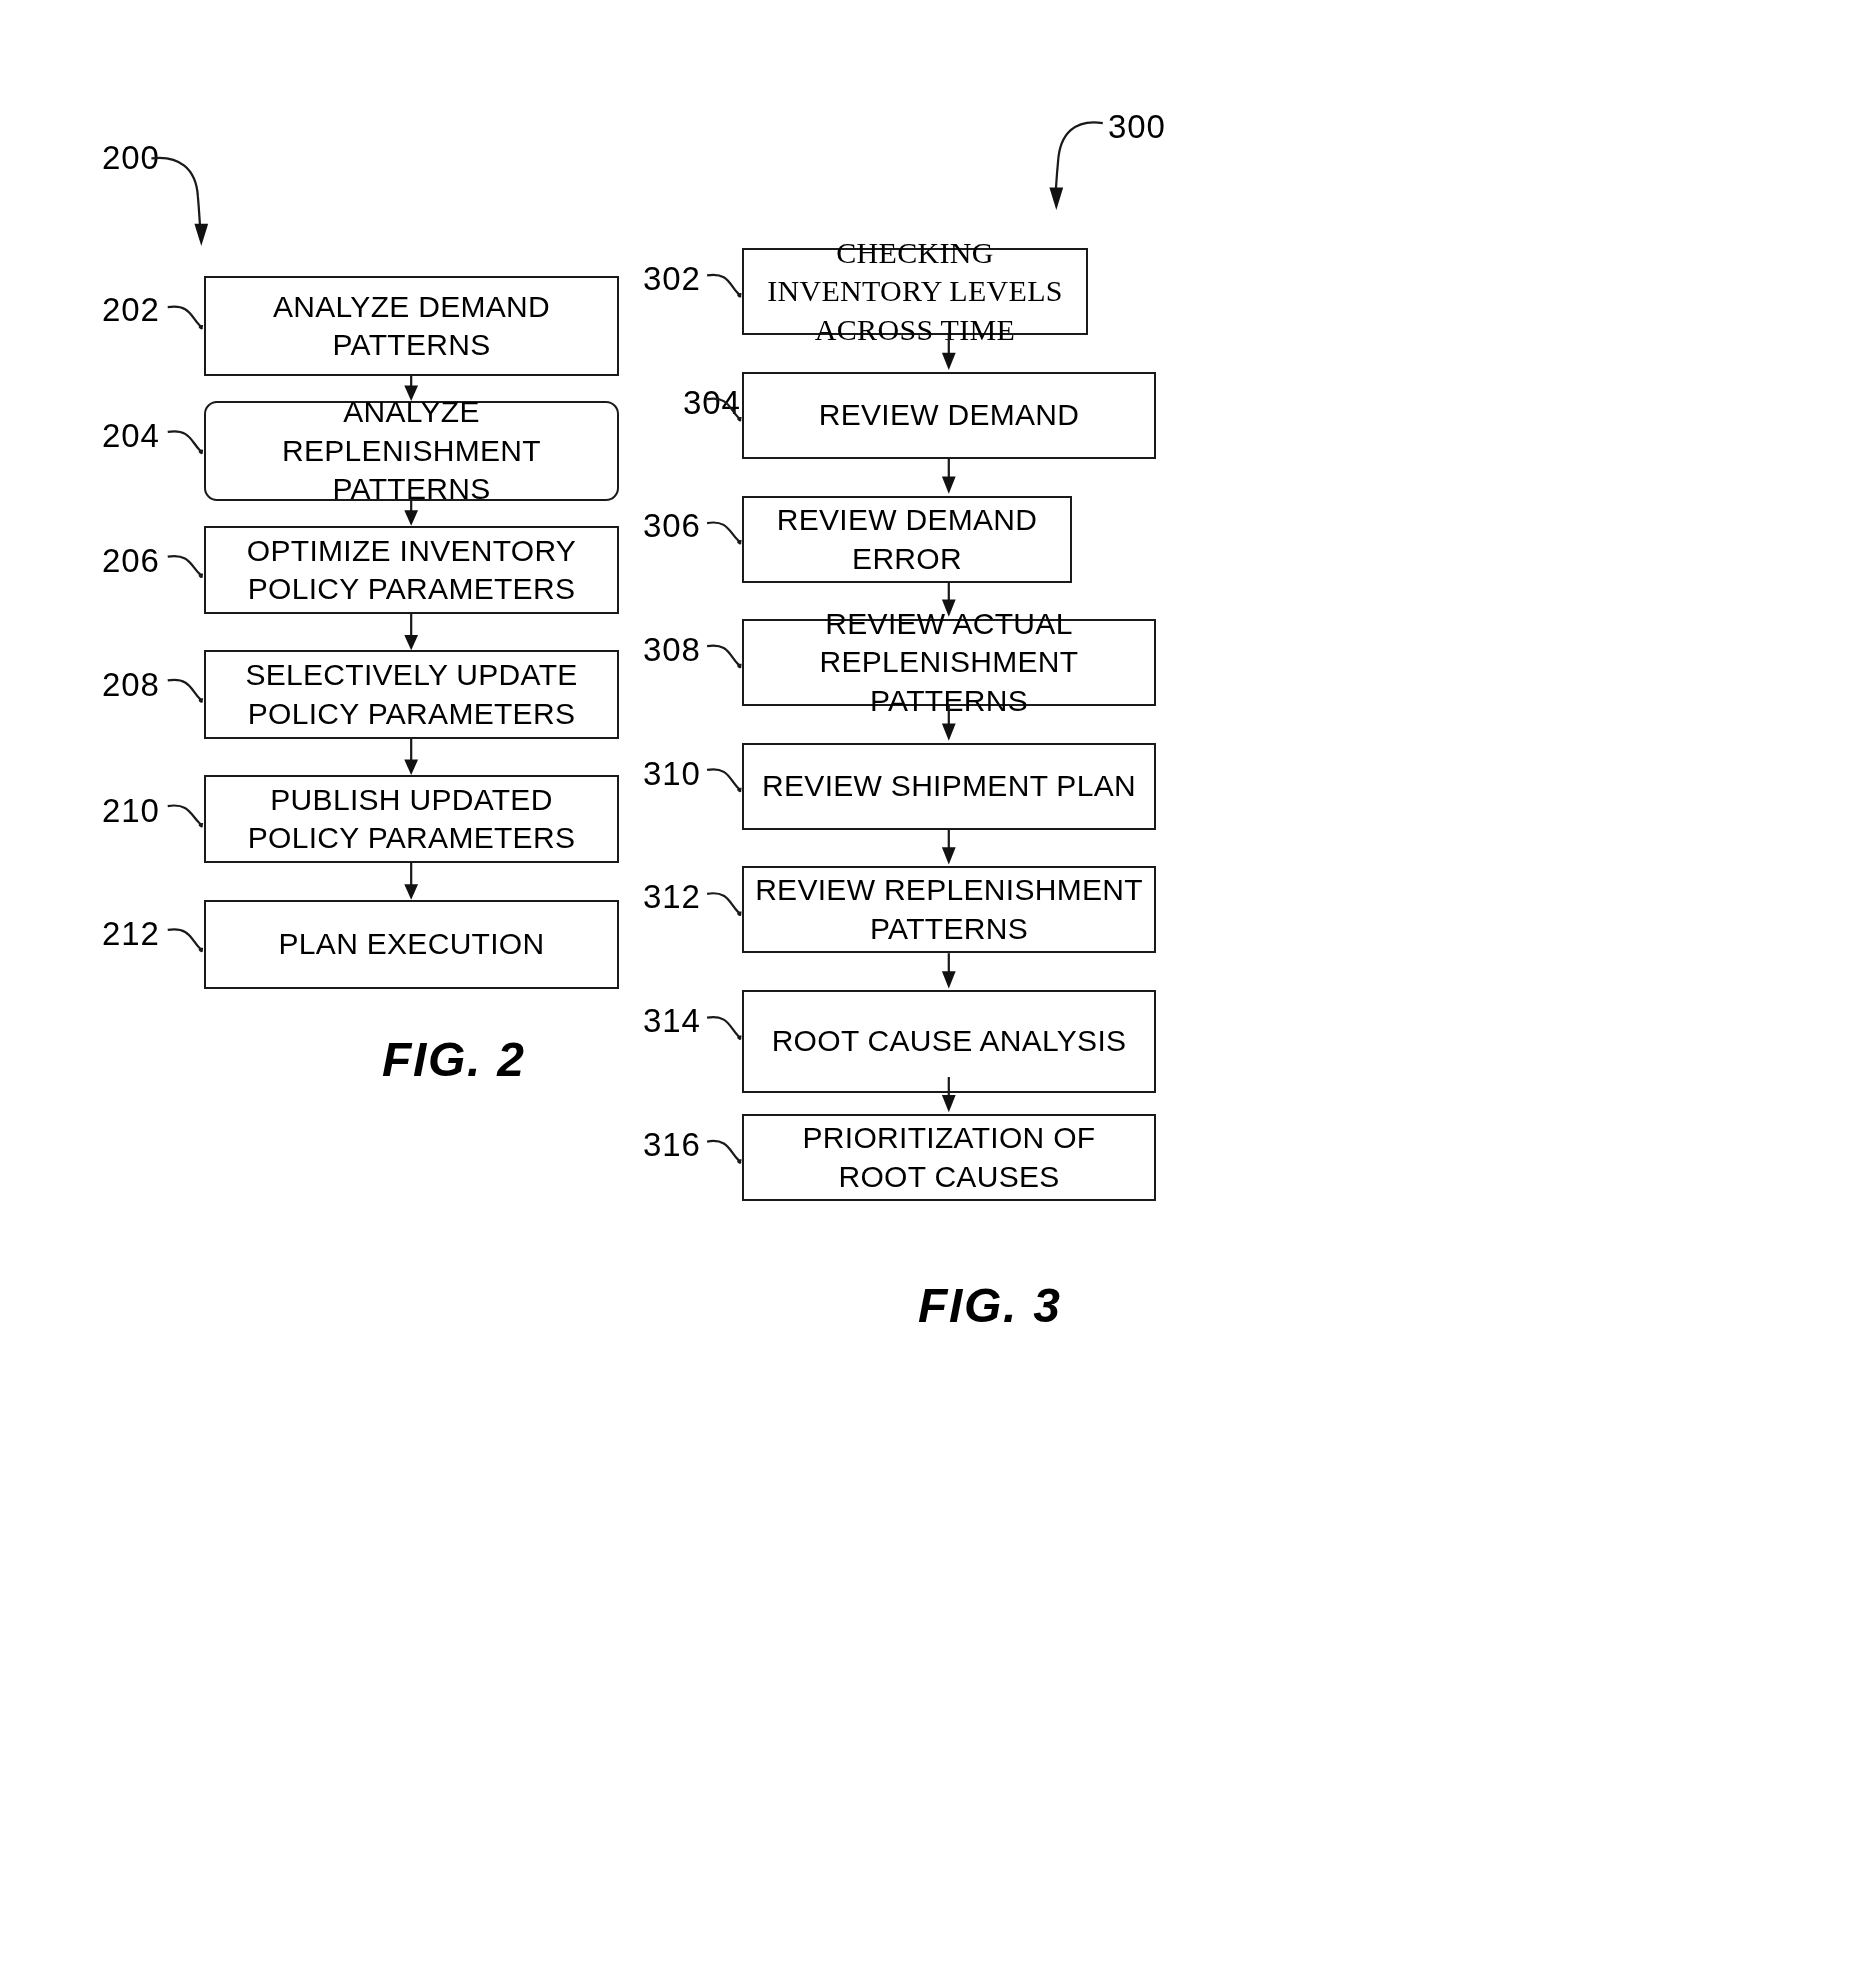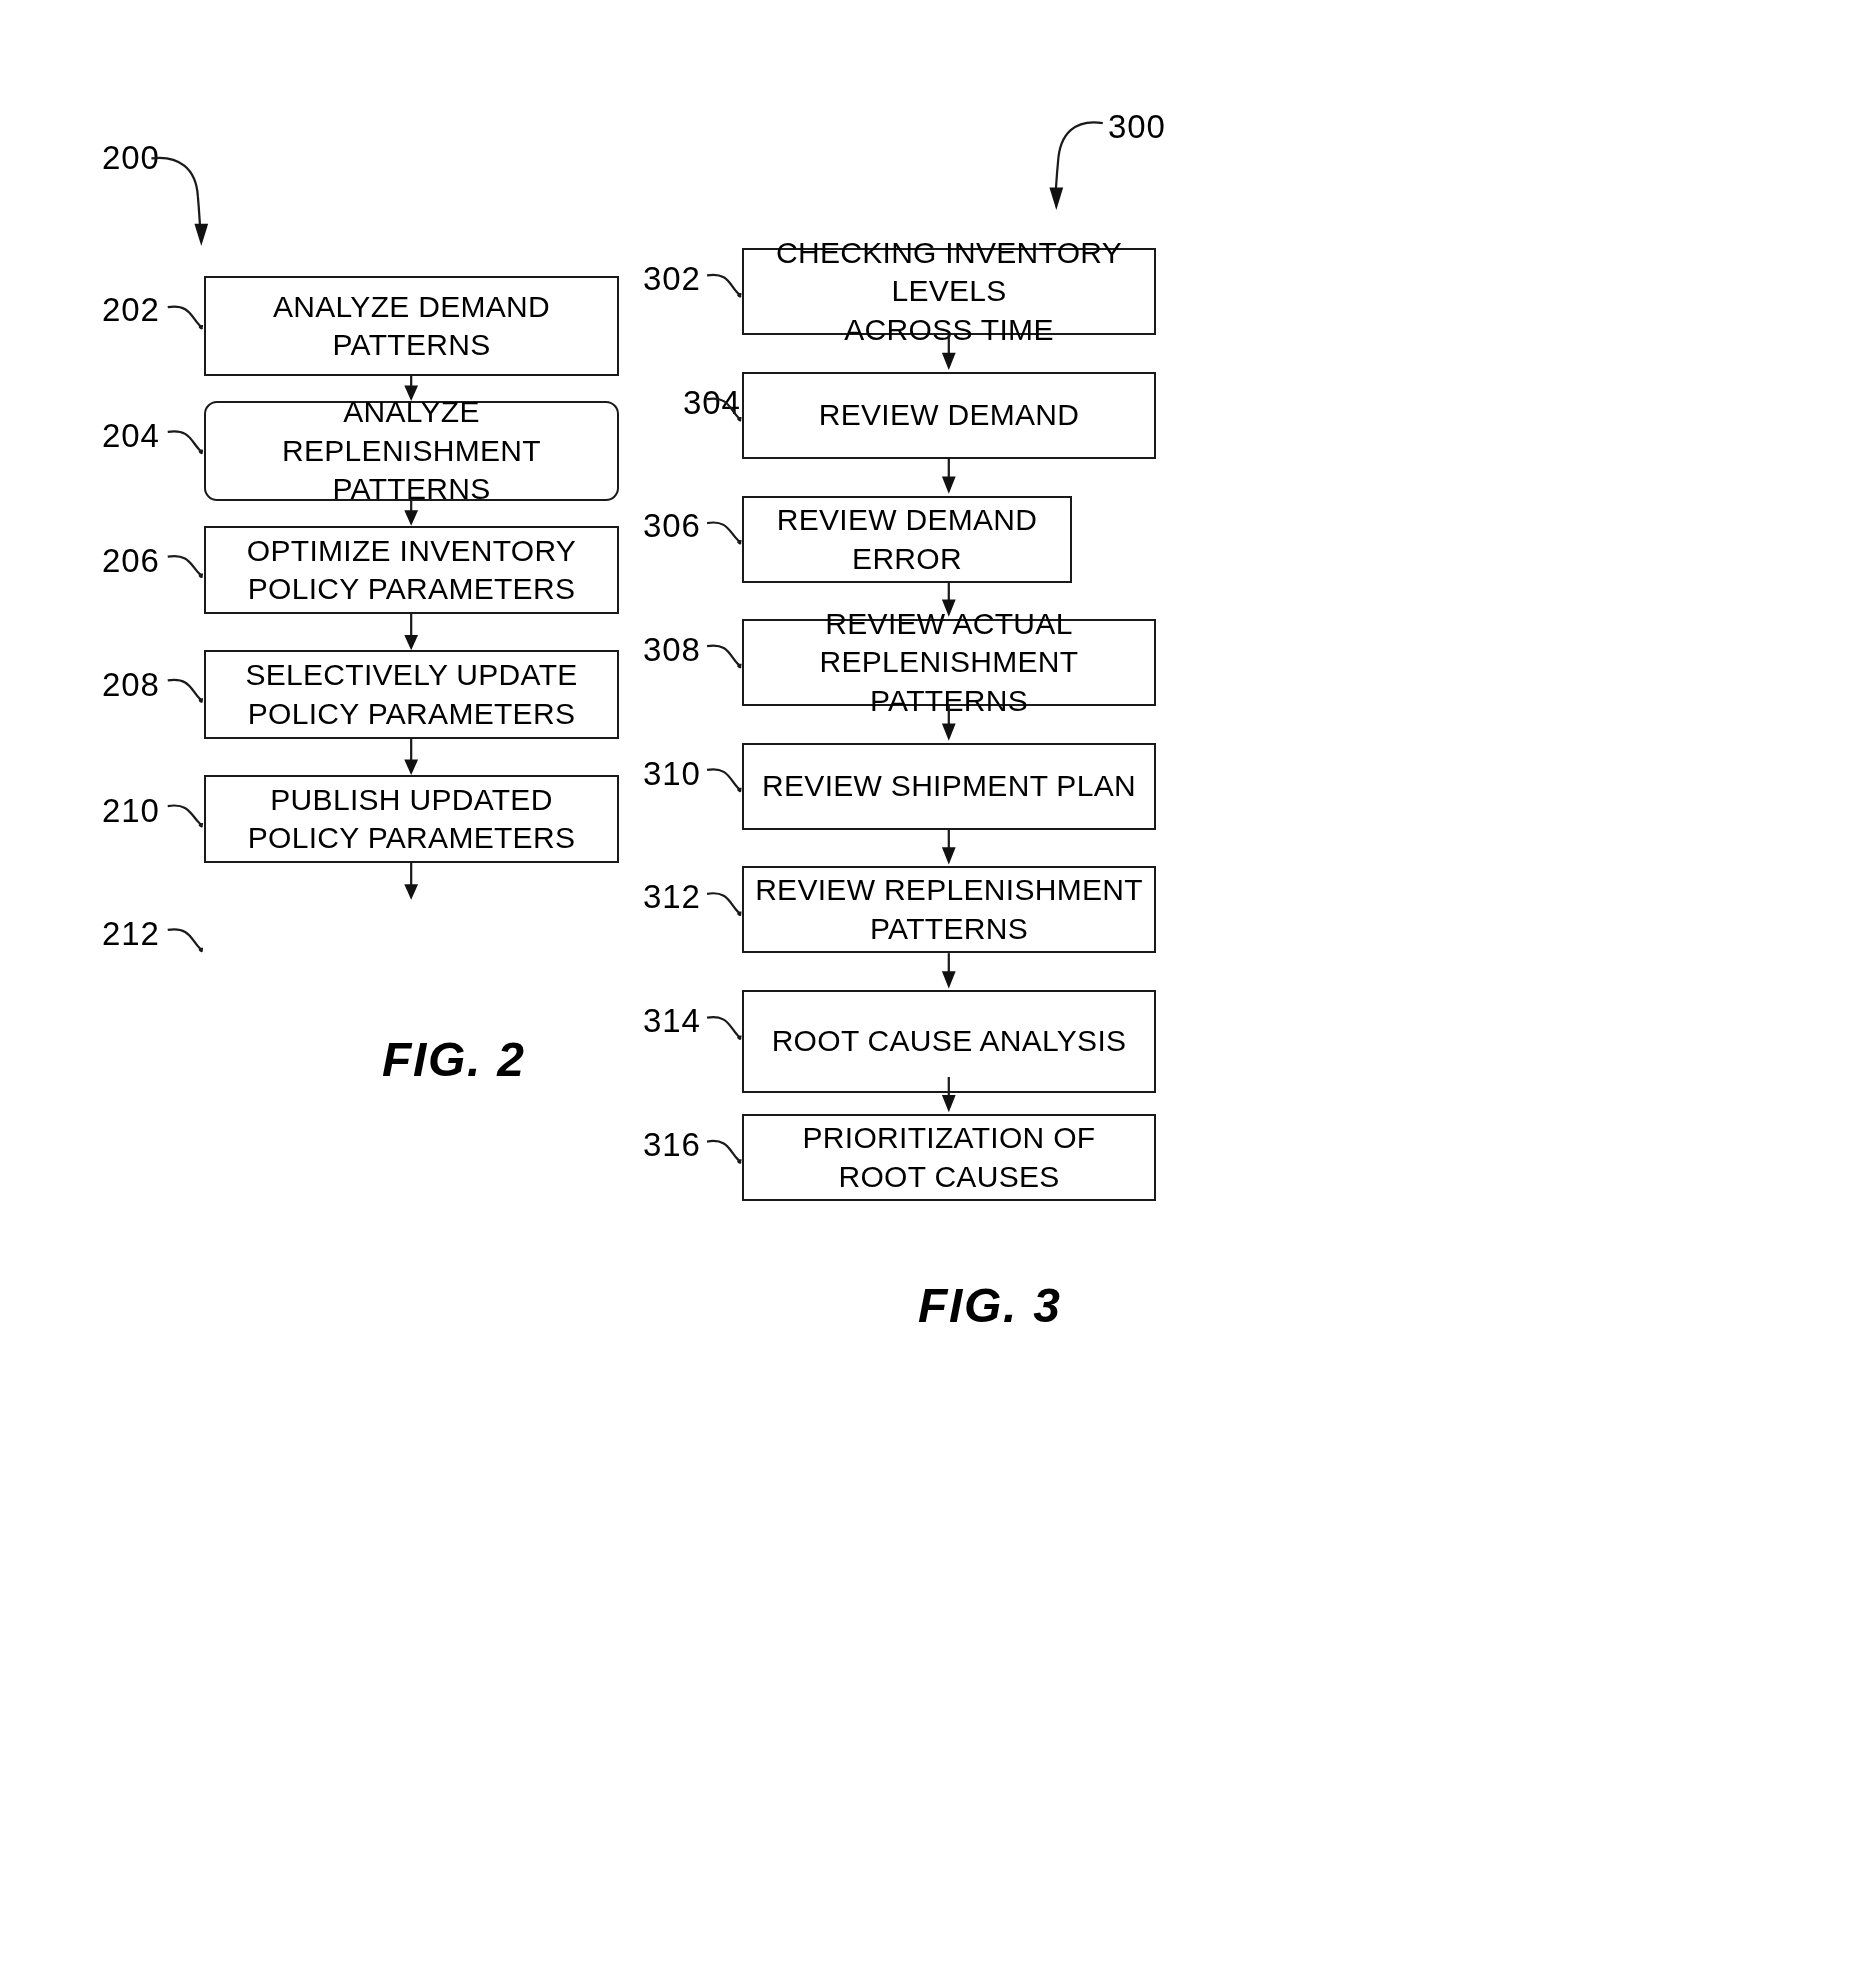--- a/index.html
+++ b/index.html
@@ -116,27 +116,30 @@
 POLICY PARAMETERS</span>
   </div>
 
   <div class="refnum" style="left:102px; top:792px;">210</div>
   <div class="fbox" style="left:204px; top:775px; width:415px; height:88px;">
     <span class="txt">PUBLISH UPDATED
 POLICY PARAMETERS</span>
   </div>
 
   <div class="refnum" style="left:102px; top:915px;">212</div>
+  <div class="fbox" style="left:204px; top:900px; width:415px; height:89px;">
+    <span class="txt">PLAN EXECUTION</span>
+  </div>
 
   <div class="figcap" style="left:354px; top:1032px;">FIG. 2</div>
 
   <div class="refnum" style="left:1108px; top:108px;">300</div>
 
   <div class="refnum" style="left:643px; top:260px;">302</div>
-  <div class="fbox" style="left:742px; top:248px; width:414px; height:87px;">
+  <div class="fbox" style="left:742px; top:248px; width:346px; height:87px;font-family:Liberation Serif, serif;">
     <span class="txt">CHECKING INVENTORY LEVELS
 ACROSS TIME</span>
   </div>
 
   <div class="refnum" style="left:643px; top:384px;margin-left:40px;">304</div>
   <div class="fbox" style="left:742px; top:372px; width:414px; height:87px;">
     <span class="txt">REVIEW DEMAND</span>
   </div>
 
   <div class="refnum" style="left:643px; top:507px;">306</div>

